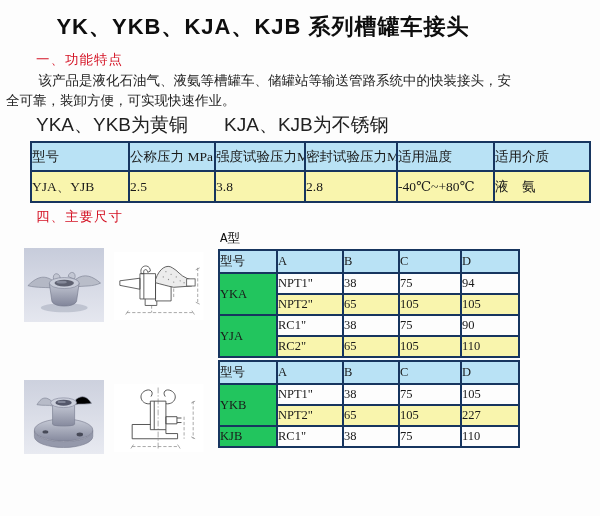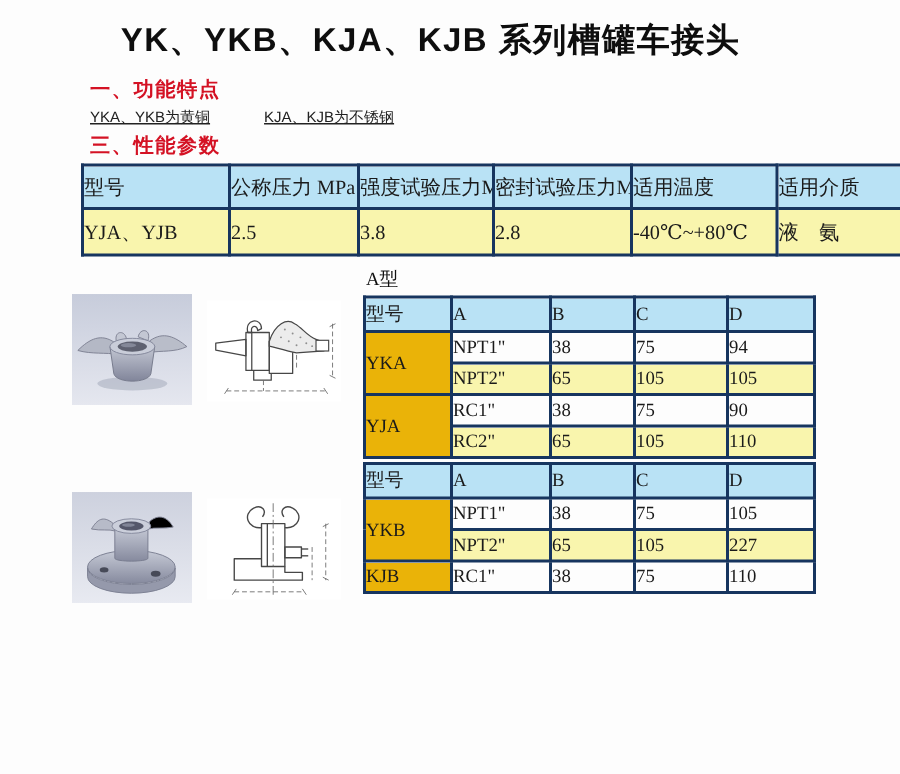--- a/index.html
+++ b/index.html
@@ -1,68 +1,68 @@
 <!DOCTYPE html>
 <html style="--accent: #d41224; --tborder: #17355f; --thbg: #b9e2f5; --rowhl: #f9f5ad;"><head>
 <meta charset="utf-8">
 <style>
   html,body{margin:0;padding:0;}
   body{
     width:600px;height:516px;overflow:hidden;background:#fdfdfd;
     font-family:"Liberation Sans","DejaVu Sans",sans-serif;color:#1a1a1a;
   }
-  .page{box-sizing:border-box;width:528px;height:516px;padding:4px 8px 0 6px;margin-left:24px;}
+  .page{box-sizing:border-box;width:528px;height:516px;padding:4px 8px 0 6px;}
   .title{
     text-align:center;font-size:22px;font-weight:bold;color:#0e0e0e;
     letter-spacing:1px;margin:8px 0 9px 0;
   }
   .sec-heading{
-    color:var(--accent,#d41224);font-weight:bold;font-size:13.5px;
+    color:var(--accent,#d41224);font-weight:normal;font-size:13.5px;
     margin:2px 0 2px 30px;letter-spacing:1px;
   }
   .body-text{
     font-size:13.5px;line-height:1.45;margin:1px 0 2px 0;text-indent:2.4em;color:#222;
   }
-  .materials{font-size:10px;margin:2px 0 3px 30px;color:#222;text-decoration:underline;}
+  .materials{font-size:19px;margin:2px 0 3px 30px;color:#222;}
   .materials .gap{display:inline-block;width:36px;}
   table{border-collapse:collapse;table-layout:fixed;font-family:"Liberation Serif","DejaVu Serif",serif;}
   th,td{border:2px solid var(--tborder,#17355f);text-align:left;padding:0;overflow:hidden;white-space:nowrap;}
   th{background:var(--thbg,#b9e2f5);font-weight:normal;}
   tr.shaded td{background:var(--rowhl,#f9f5ad);}
-  td.model-cell{background:#eab308;}
+  td.model-cell{background:#22c55e;}
   .perf-table{width:547px;margin:3px 0 5px 24px;font-size:13.5px;}
   .perf-table th{height:27px;}
   .perf-table td{height:29px;}
   .perf-table th:nth-child(1){width:96px}.perf-table th:nth-child(2){width:84px}
   .perf-table th:nth-child(3){width:88px}.perf-table th:nth-child(4){width:90px}
   .perf-table th:nth-child(5){width:95px}.perf-table th:nth-child(6){width:94px}
   .dim-row{display:flex;align-items:flex-start;margin:2px 0 0 18px;}
   .photo-svg{width:124px;height:114px;display:block;}
   .drawing-svg{width:138px;height:104px;display:block;margin:6px 0 0 10px;}
   .dim-block{margin-left:14px;margin-top:0px;}
-  .dim-label{font-size:12.5px;margin:2px 0 2px 2px;font-family:Liberation Serif, serif;color:#111;}
+  .dim-label{font-size:12.5px;margin:2px 0 2px 2px;font-family:Liberation Mono, monospace;color:#111;}
   .dim-table{width:290px;font-size:12.5px;}
   .dim-table th{height:21px;}
   .dim-table td{height:19px;}
   .dim-table th:nth-child(1){width:56px}.dim-table th:nth-child(2){width:64px}
   .dim-table th:nth-child(3){width:54px}.dim-table th:nth-child(4){width:60px}
   .dim-table th:nth-child(5){width:56px}
 </style>
 </head>
 <body>
 
 <div class="page">
 
   <h1 class="title">YK、YKB、KJA、KJB 系列槽罐车接头</h1>
 
   <div class="sec-heading">一、功能特点</div>
+  <p class="body-text">该产品是液化石油气、液氨等槽罐车、储罐站等输送管路系统中的快装接头，安全可靠，装卸方便，可实现快速作业。</p>
 
   <p class="materials"><span>YKA、YKB为黄铜</span><span class="gap"></span><span>KJA、KJB为不锈钢</span></p>
 
-  <div class="sec-heading">三、性能参数</div>
 
   <table class="perf-table">
     <thead>
         <tr id="perf-head">
           <th>型号</th>
           <th>公称压力 MPa</th>
           <th>强度试验压力MPa</th>
           <th>密封试验压力MPa</th>
           <th>适用温度</th>
           <th>适用介质</th>
@@ -73,20 +73,21 @@
           <td>YJA、YJB</td>
           <td>2.5</td>
           <td>3.8</td>
           <td>2.8</td>
           <td>-40℃~+80℃</td>
           <td>液　氨</td>
         </tr>
       </tbody>
   </table>
 
+  <div class="sec-heading">四、主要尺寸</div>
 
   <div class="dim-row">
 
     <svg class="photo-svg" viewBox="0 0 124 114">
       <defs>
         <linearGradient id="pa-bg" x1="0" y1="0" x2="0" y2="1">
           <stop offset="0" stop-color="#c7ccdb"></stop>
             <stop offset="1" stop-color="#e5e7ef"></stop>
         </linearGradient>
         <linearGradient id="pa-m" x1="0" y1="0" x2="0" y2="1">

